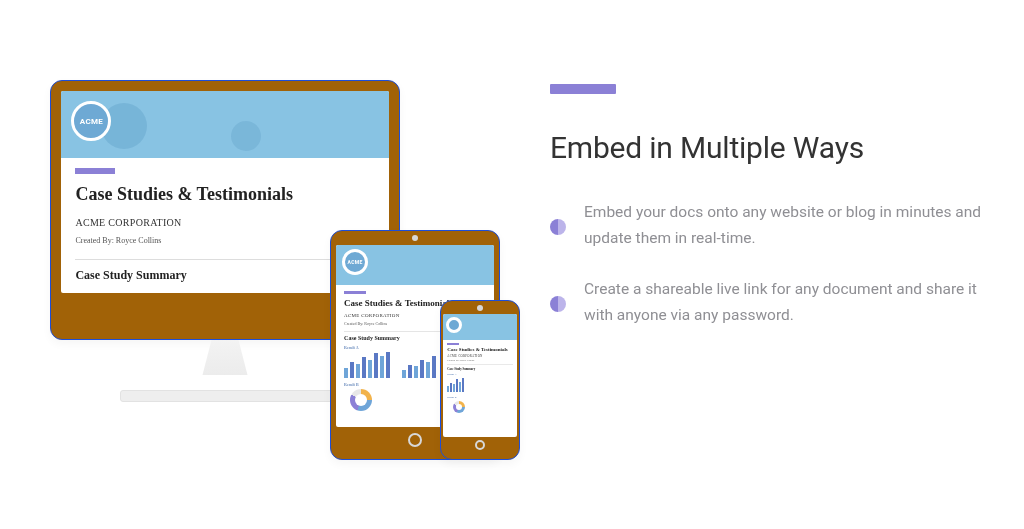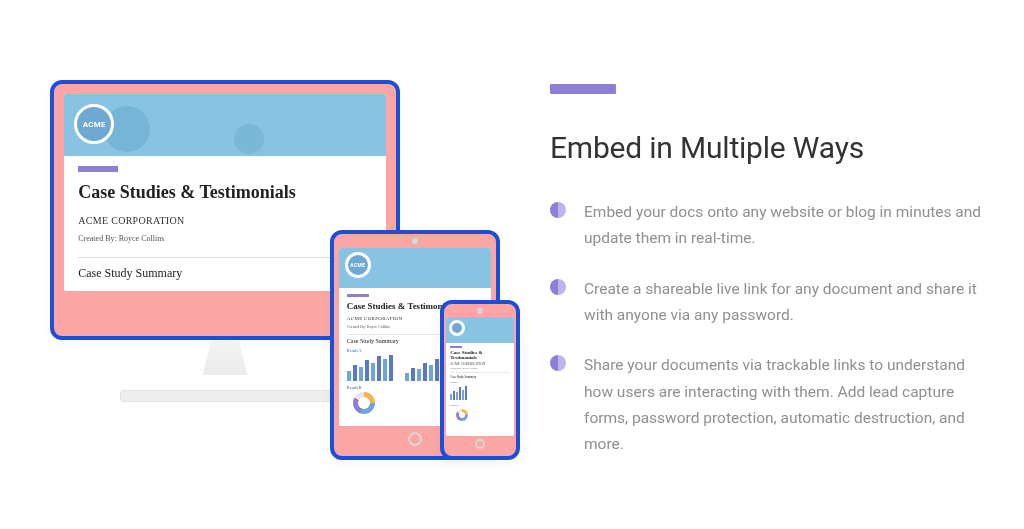--- a/index.html
+++ b/index.html
@@ -21,22 +21,22 @@
   
   .devices {
     position: relative;
     width: 480px;
     height: 430px;
     flex: 0 0 480px;
   }
   
   .device {
     position: absolute;
-    background: #fca5a5;
-    border: 4px solid #1d4ed8;
+    background: #a16207;
+    border: 1px solid #1d4ed8;
     border-radius: 12px;
     box-shadow: 0 4px 10px rgba(0,0,0,0.04);
     display: flex;
     flex-direction: column;
     align-items: center;
     overflow: hidden;
   }
   .device .screen {
     background: #fff;
     width: 94%;
@@ -118,21 +118,21 @@
   .doc-title { font-weight:700; color:#222;font-family:Liberation Serif, serif; }
   .t-lg { font-size:18px; margin-bottom:12px;}
   .t-md { font-size:9px; margin-bottom:5px;}
   .t-sm { font-size:5px; margin-bottom:2px;}
   .doc-sub { font-size:10px; font-weight:400; letter-spacing:0.3px; color:#333; margin-bottom:8px;}
   .doc-sub-md { font-size:5px; margin-bottom:3px;}
   .doc-sub-sm { font-size:3px; margin-bottom:1px;}
   .doc-meta { font-size:8px; color:#555; margin-bottom:14px;}
   .doc-meta-md { font-size:4px; margin-bottom:5px;}
   .doc-meta-sm { font-size:2.5px; margin-bottom:2px;}
-  .doc-section { font-size:12px; font-weight:400; border-top:1px solid #ddd; padding-top:8px; }
+  .doc-section { font-size:12px; font-weight:700; border-top:1px solid #ddd; padding-top:8px; }
   .doc-section-md { font-size:6px; padding-top:3px; border-top:1px solid #e5e5e5; margin-bottom:4px; }
   .doc-section-sm { font-size:3px; padding-top:2px; border-top:1px solid #e9e9e9; margin-bottom:2px; }
 
   .mini-row { display:flex; gap:4px; align-items:flex-end; margin-bottom:4px;}
   .mini-label { font-size:4px; color:#6f8fbf; font-weight:700; flex:0 0 100%; margin-bottom:2px;}
   .mini-label-sm { font-size:2.5px; }
   .bars { display:flex; align-items:flex-end; gap:2px; height:26px; }
   .bars-sm { height:14px; gap:1px;}
   .bar { width:4px; background:#6fa5d8; }
   .bar.alt { background:#5a78c4; }
@@ -161,21 +161,21 @@
   .heading {
     font-size: 30px;
     font-weight: 400;
     color: #333333;
     margin-bottom: 34px;
     letter-spacing: -0.2px;
   }
   .bullets { list-style: none; }
   .bullets li {
     display: flex;
-    align-items: flex-start;
+    align-items: center;
     margin-bottom: 24px;
   }
   .dot-icon {
     width: 16px; height: 16px;
     flex: 0 0 16px;
     border-radius: 50%;
     background: linear-gradient(90deg, #8b80d6 0 50%, #bcb4ea 50% 100%);
     margin-top: 3px;
     margin-right: 18px;
   }
@@ -291,19 +291,15 @@
     <h2 class="heading">Embed in Multiple Ways</h2>
     <ul class="bullets">
       <li>
         <span class="dot-icon"></span>
         <span class="bullet-text">Embed your docs onto any website or blog in minutes and update them in real-time.</span>
       </li>
       <li>
         <span class="dot-icon"></span>
         <span class="bullet-text">Create a shareable live link for any document and share it with anyone via any password.</span>
       </li>
-      <li>
-        <span class="dot-icon"></span>
-        <span class="bullet-text">Share your documents via trackable links to understand how users are interacting with them. Add lead capture forms, password protection, automatic destruction, and more.</span>
-      </li>
     </ul>
   </div>
 </div>
 
 </body></html>

